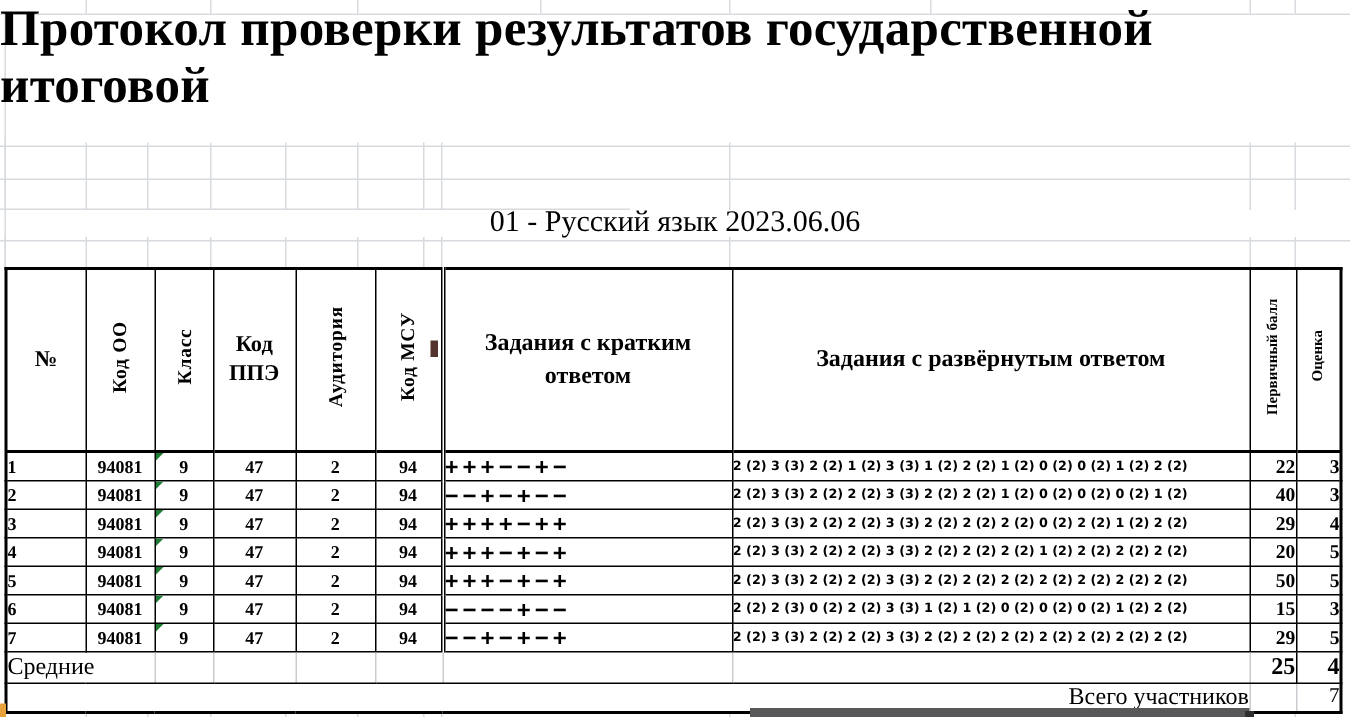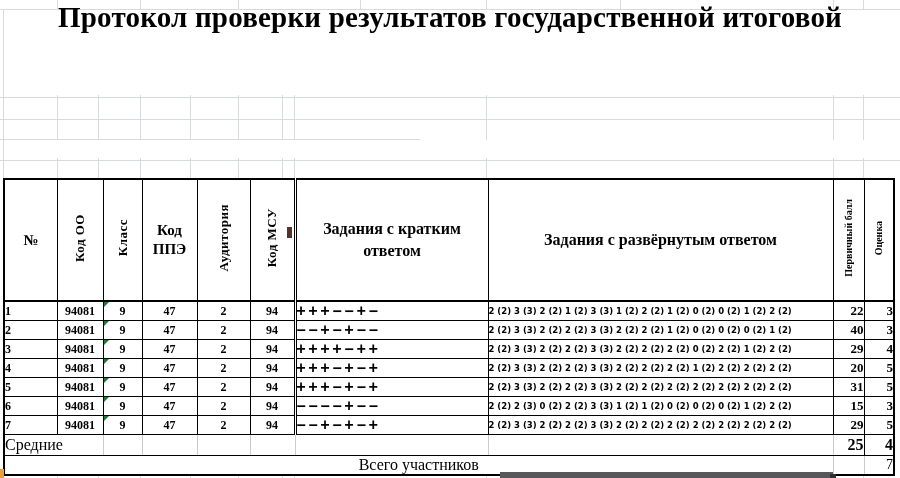--- a/index.html
+++ b/index.html
@@ -1,22 +1,22 @@
 <!DOCTYPE html>
 <html><head>
 <meta charset="utf-8">
 <style>
   html,body{margin:0;padding:0;background:#fff;}
   .stage{position:relative;width:900px;height:478px;background:#ffffff;overflow:hidden;
          font-family:"Liberation Serif", serif;color:#000;}
   
   .gl{position:absolute;background:#d7dade;}
   
-  .title1,.title2{position:absolute;left:0;width:100%;text-align:center;
-      font-weight:bold;font-size:29px;letter-spacing:0.2px;}
+  .title1,.title2{position:absolute;left:0;width:100%;text-align:left;
+      font-weight:bold;font-size:34px;letter-spacing:0.2px;}
   .title1{top:1px;}
   .title2{top:42px;}
   .region{position:absolute;left:0;top:78px;width:100%;text-align:center;
       font-weight:bold;font-size:18px;}
   .exam{position:absolute;left:0;top:137px;width:100%;text-align:center;
       font-size:20px;}
   
   table.res{position:absolute;left:3px;top:178px;width:890px;
       border-collapse:collapse;table-layout:fixed;background:#fff;
       border:2px solid #000;}
@@ -44,21 +44,21 @@
   
   tr.sum{height:21px;}
   tr.sum td{border-top:1px solid #000;border-bottom:1px solid #000;}
   .s-label{font-size:16px;text-align:left;padding-left:3px;white-space:nowrap;
            border-right:1px solid #c9cdd1 !important;}
   .s-mid{border-left:1px solid #c9cdd1 !important;border-right:1px solid #c9cdd1 !important;}
   .s-primary{font-weight:bold;font-size:16px;text-align:right;padding-right:3px;
              border-left:1px solid #000 !important;}
   .s-mark{font-weight:bold;font-size:16px;text-align:right;padding-right:3px;}
   tr.tot{height:19px;}
-  .t-label{font-size:16px;text-align:center;padding-left:3px;white-space:nowrap;
+  .t-label{font-size:16px;text-align:right;padding-left:3px;white-space:nowrap;
            border-right:1px solid #c9cdd1 !important;}
   .t-mid{border-left:1px solid #c9cdd1 !important;border-right:1px solid #c9cdd1 !important;}
   .t-val{font-size:14px;text-align:right;padding-right:2px;
          border-left:1px solid #c9cdd1 !important;}
   
   .gt{position:absolute;left:0;top:0;width:0;height:0;
       border-top:5px solid #1e7b34;border-right:5px solid transparent;}
   
   .comment-marker{position:absolute;left:287px;top:227px;width:5px;height:11px;background:#53332b;}
   .orange-corner{position:absolute;left:0;top:469px;width:4px;height:9px;background:#e8a23c;}
@@ -112,20 +112,21 @@
       <div class="gl" style="left: 140px; top: 471px; width: 1px; height: 7px;"></div>
       <div class="gl" style="left: 190px; top: 471px; width: 1px; height: 7px;"></div>
       <div class="gl" style="left: 238px; top: 471px; width: 1px; height: 7px;"></div>
       <div class="gl" style="left: 282px; top: 471px; width: 1px; height: 7px;"></div>
       <div class="gl" style="left: 294px; top: 471px; width: 1px; height: 7px;"></div>
       <div class="gl" style="left: 486px; top: 471px; width: 1px; height: 7px;"></div>
       <div class="gl" style="left: 863px; top: 471px; width: 1px; height: 7px;"></div>
     </div>
 
   <div class="title1">Протокол проверки результатов государственной итоговой</div>
+  <div class="exam">01 - Русский язык 2023.06.06</div>
 
   <table class="res">
     <colgroup>
       <col style="width:53px">
         <col style="width:46px">
         <col style="width:39px">
       <col style="width:55px">
         <col style="width:53px">
         <col style="width:45px">
       <col style="width:193px">
@@ -197,21 +198,21 @@
     </tr>
     <tr class="r">
       <td class="c-num">5</td>
       <td class="c-mid">94081</td>
       <td class="c-mid"><i class="gt"></i><span>9</span></td>
       <td class="c-mid">47</td>
       <td class="c-mid">2</td>
       <td class="c-mid">94</td>
       <td class="c-short bdl">+++−+−+</td>
       <td class="c-long">2 (2) 3 (3) 2 (2) 2 (2) 3 (3) 2 (2) 2 (2) 2 (2) 2 (2) 2 (2) 2 (2) 2 (2)</td>
-      <td class="c-score">31</td>
+      <td class="c-score">50</td>
       <td class="c-mark">5</td>
     </tr>
     <tr class="r">
       <td class="c-num">6</td>
       <td class="c-mid">94081</td>
       <td class="c-mid"><i class="gt"></i><span>9</span></td>
       <td class="c-mid">47</td>
       <td class="c-mid">2</td>
       <td class="c-mid">94</td>
       <td class="c-short bdl">−−−−+−−</td>

